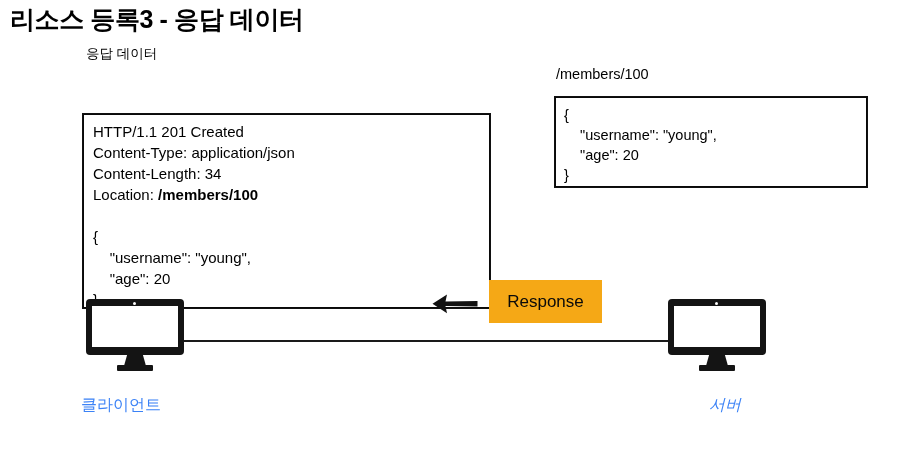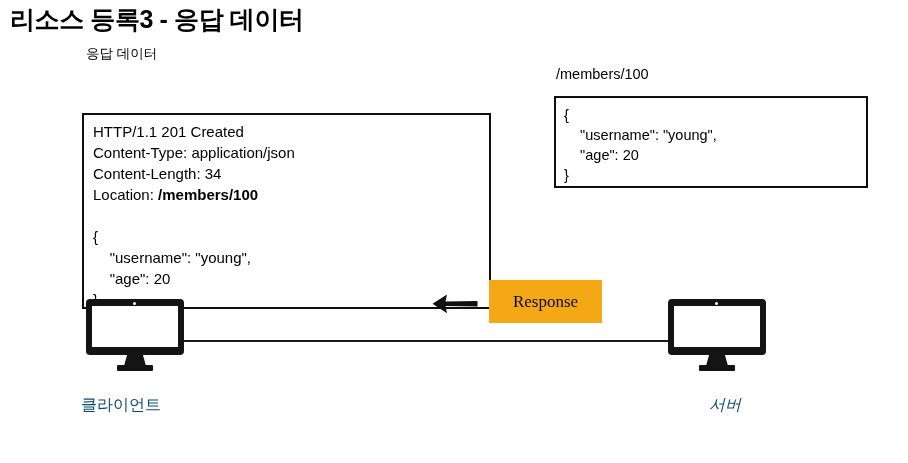--- a/index.html
+++ b/index.html
@@ -136,39 +136,38 @@
     left: 31px; top: 66px;
     width: 36px; height: 6px;
     background: #141414;
     border-radius: 1px;
   }
 
   
   .endpoint-label {
     position: absolute;
     font-size: 16px;
-    color: #0c4a6e;
+    color: #3b82f6;
     white-space: pre;
     line-height: 20px;
   }
   #label-client { left: 79px;  top: 395px; }
   #label-server { left: 707px; top: 395px; font-style: italic; }
 
   
   #response-tag {
     position: absolute;
     left: 487px;
     top: 280px;
     width: 113px;
     height: 43px;
     background: #f5a816;
     display: flex;
     align-items: center;
     justify-content: center;
-    font-family: Liberation Serif, serif;
   }
   #response-tag .tag-text {
     font-size: 17px;
     color: #0a0a0a;
     line-height: 20px;
     white-space: pre;
   }
 
   #response-arrow {
     position: absolute;

